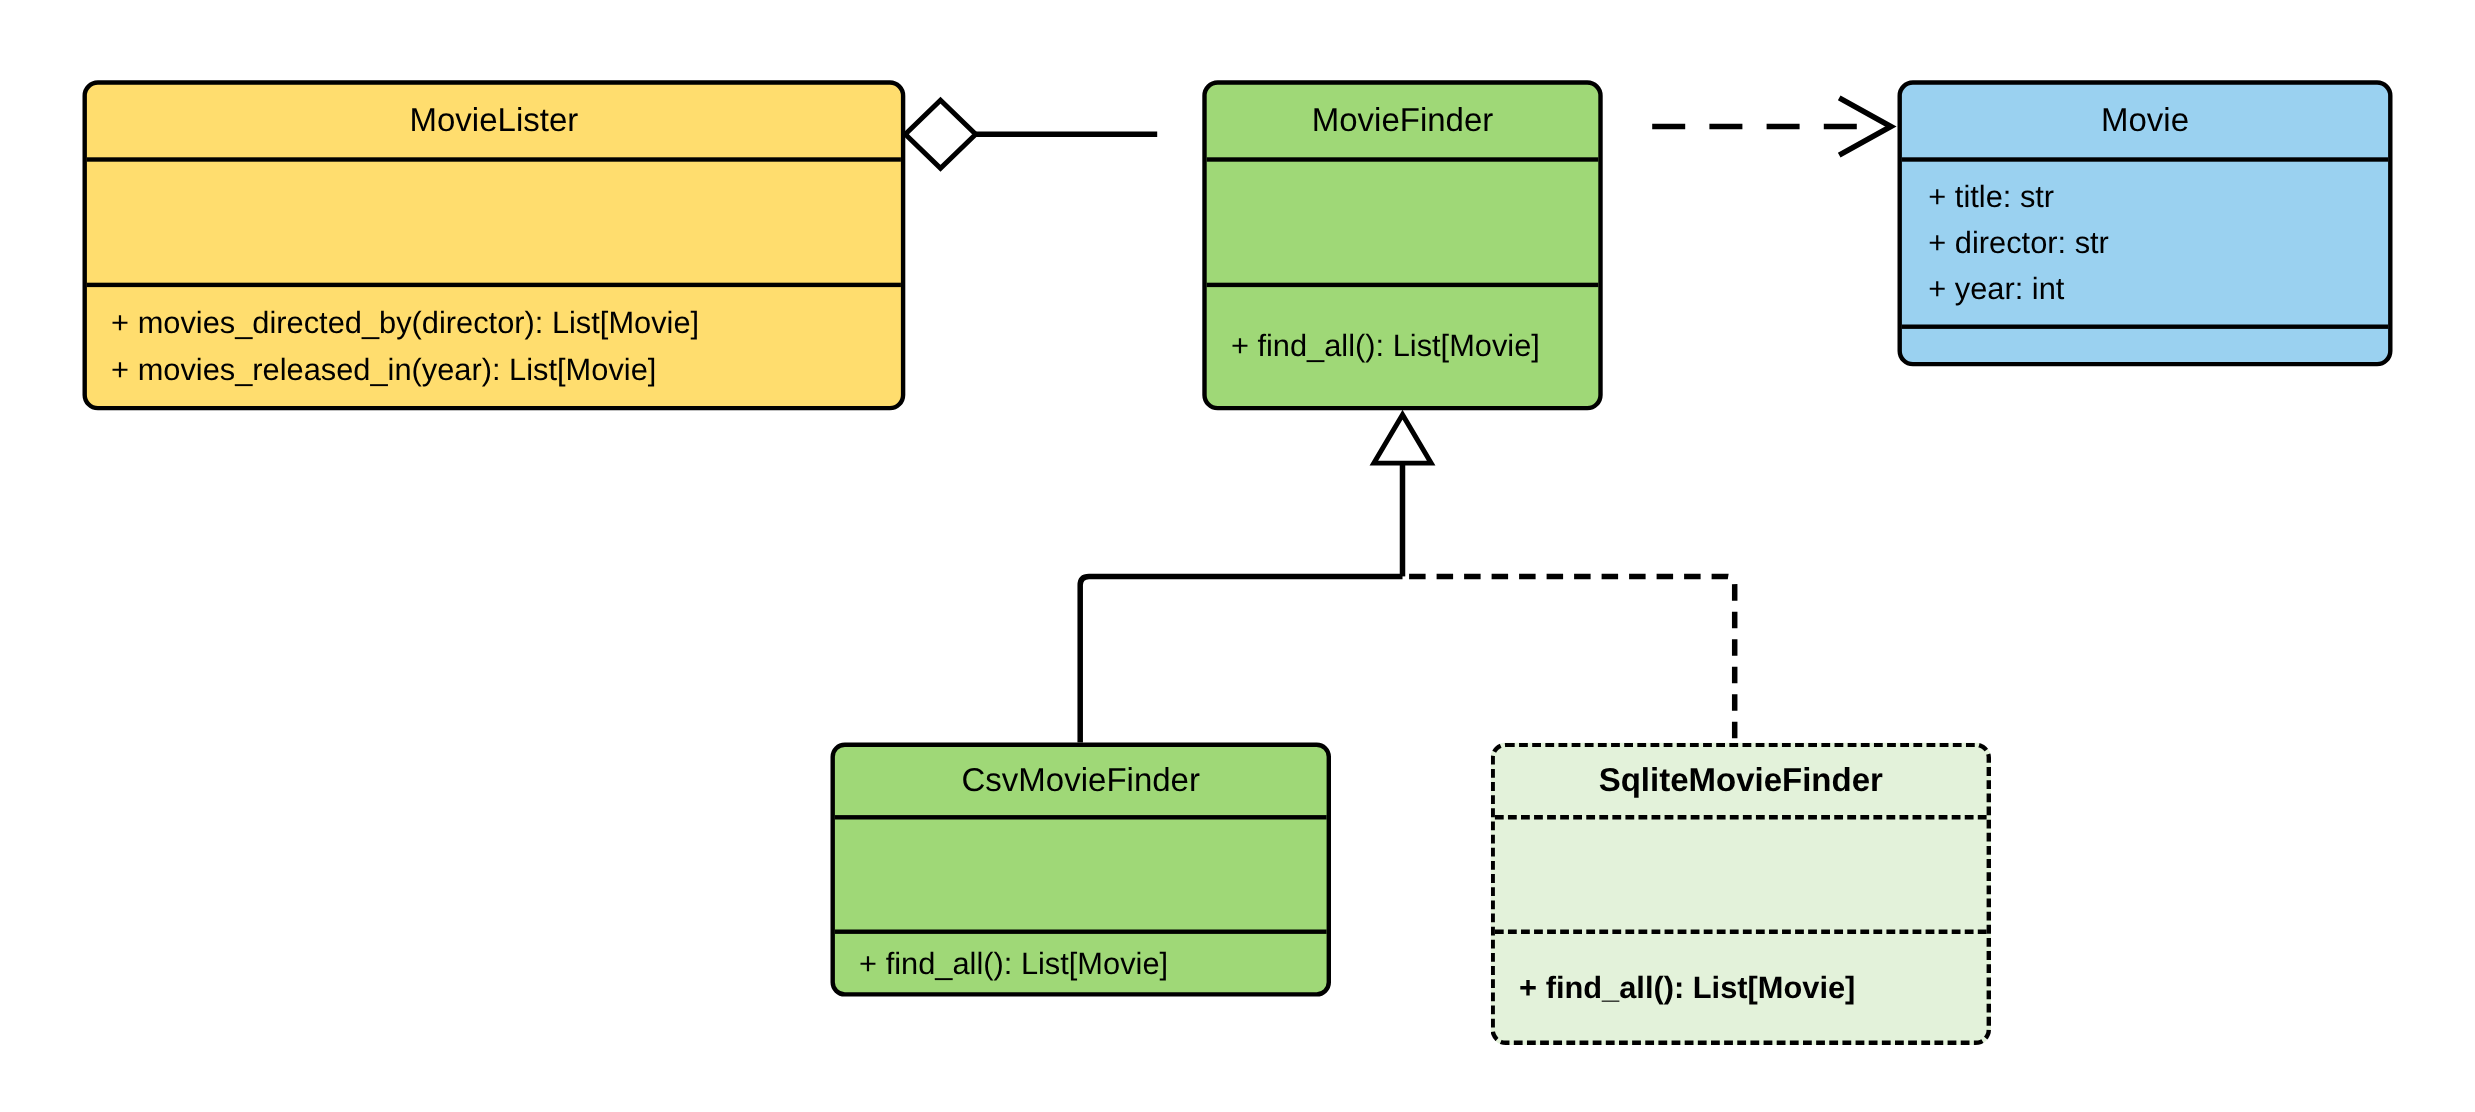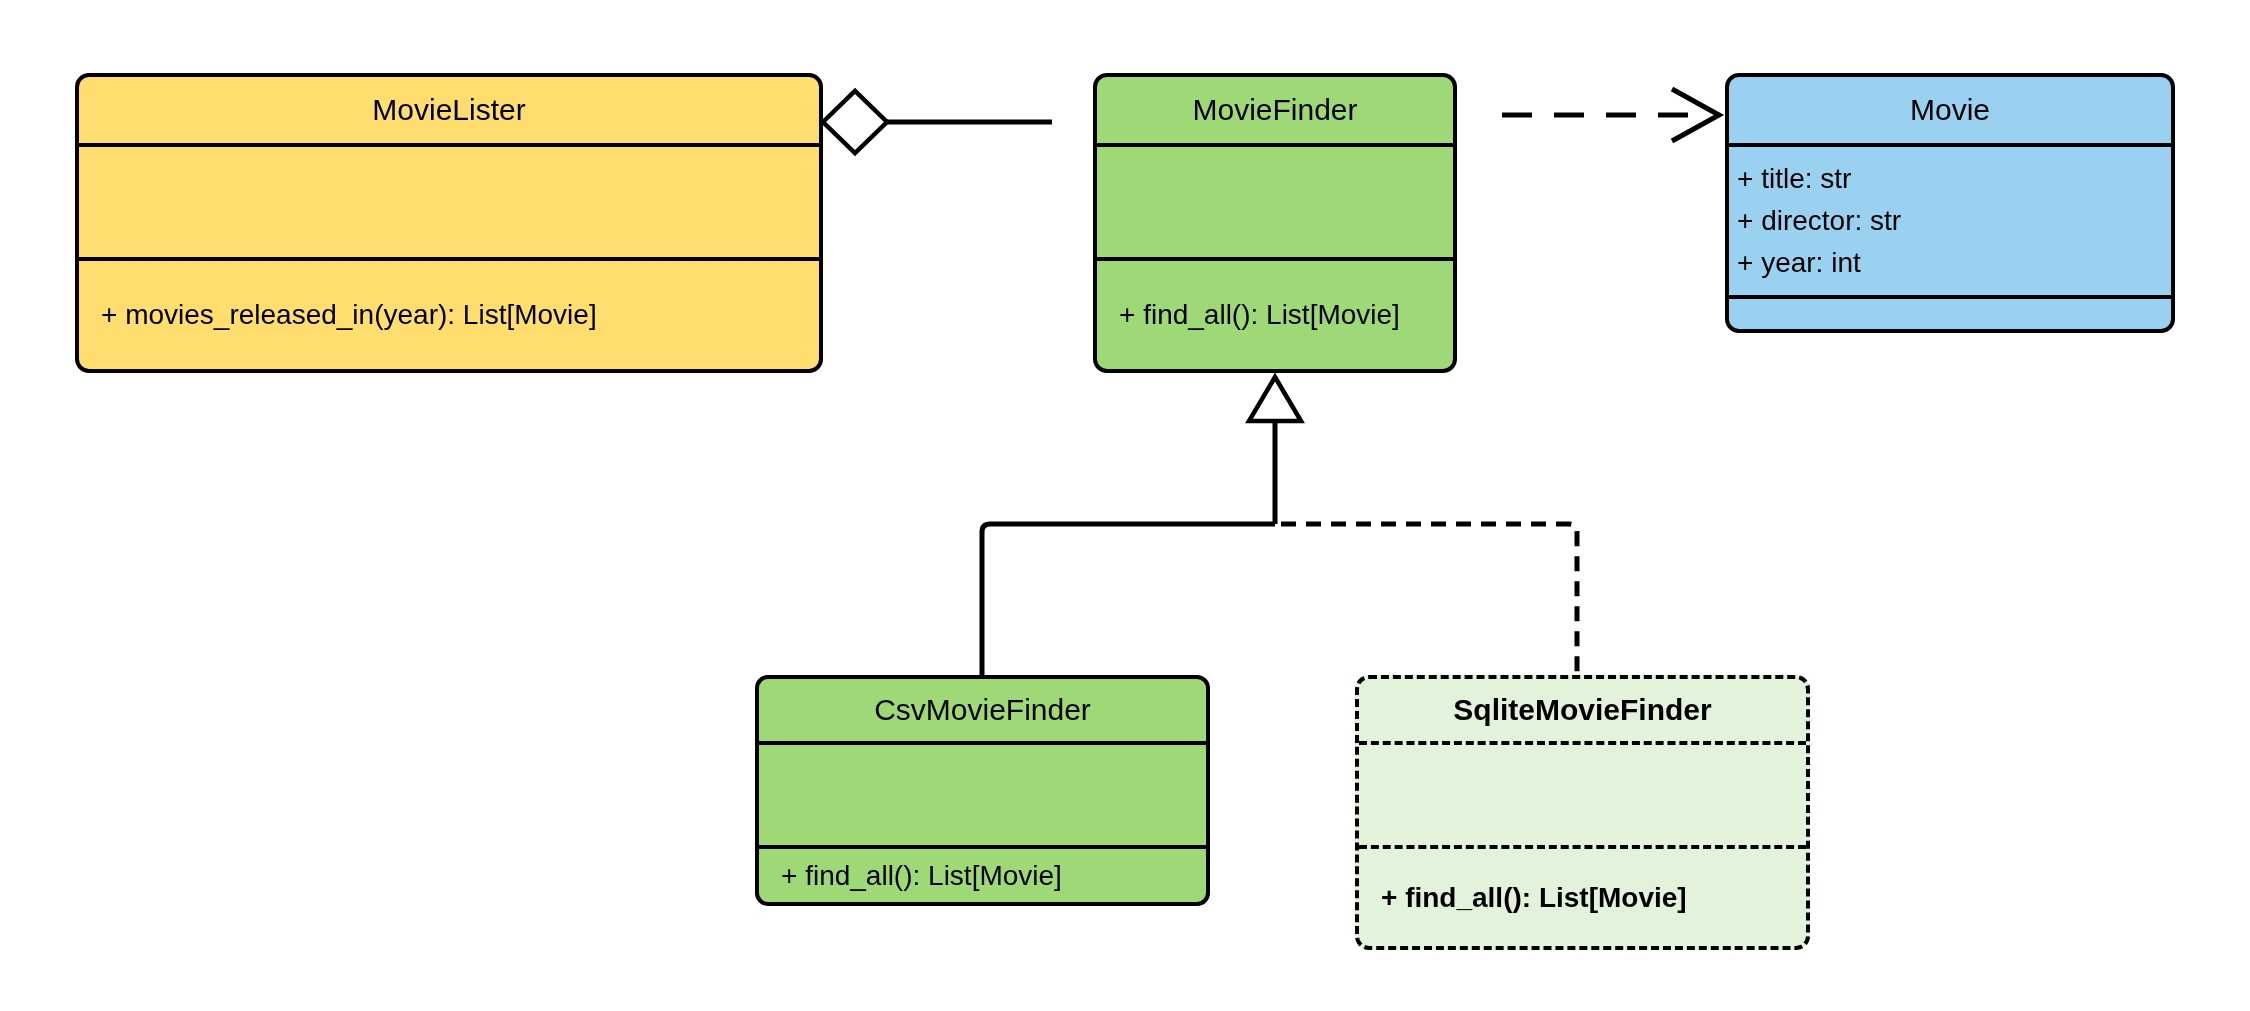--- a/index.html
+++ b/index.html
@@ -39,21 +39,21 @@
     font-size: 30px;
     border-bottom: 4px solid var(--stroke, #000);
     flex: 0 0 auto;
   }
   .c-mid {
     border-bottom: 4px solid var(--stroke, #000);
     flex: 0 0 auto;
     display: flex;
     flex-direction: column;
     justify-content: center;
-    padding-left: 8px;
+    padding-left: 24px;
   }
   .c-bottom {
     flex: 1 1 auto;
     display: flex;
     flex-direction: column;
     justify-content: center;
     padding-left: 22px;
   }
   .dashed .c-title, .dashed .c-mid { border-bottom-style: dashed; }
   .member {
@@ -91,20 +91,21 @@
       <path class="ln" d="M 1275 524 H 990 Q 982 524 982 532 V 675"></path>
 
       <path class="ln dash-gen" d="M 1281 524 H 1569 Q 1577 524 1577 532 V 675"></path>
     </g>
   </svg>
 
   <div class="uml-class f-yellow" style="left:75px; top:73px; width:748px; height:300px;">
     <div class="compartment c-title" style="height:66px;">MovieLister</div>
     <div class="compartment c-mid" style="height:110px;"></div>
     <div class="compartment c-bottom">
+      <div class="member">+ movies_directed_by(director): List[Movie]</div>
       <div class="member">+ movies_released_in(year): List[Movie]</div>
     </div>
   </div>
 
   <div class="uml-class f-green" style="left:1050px; top:73px; width:364px; height:300px;margin-left:43px;">
     <div class="compartment c-title" style="height:66px;">MovieFinder</div>
     <div class="compartment c-mid" style="height:110px;"></div>
     <div class="compartment c-bottom">
       <div class="member">+ find_all(): List[Movie]</div>
     </div>

